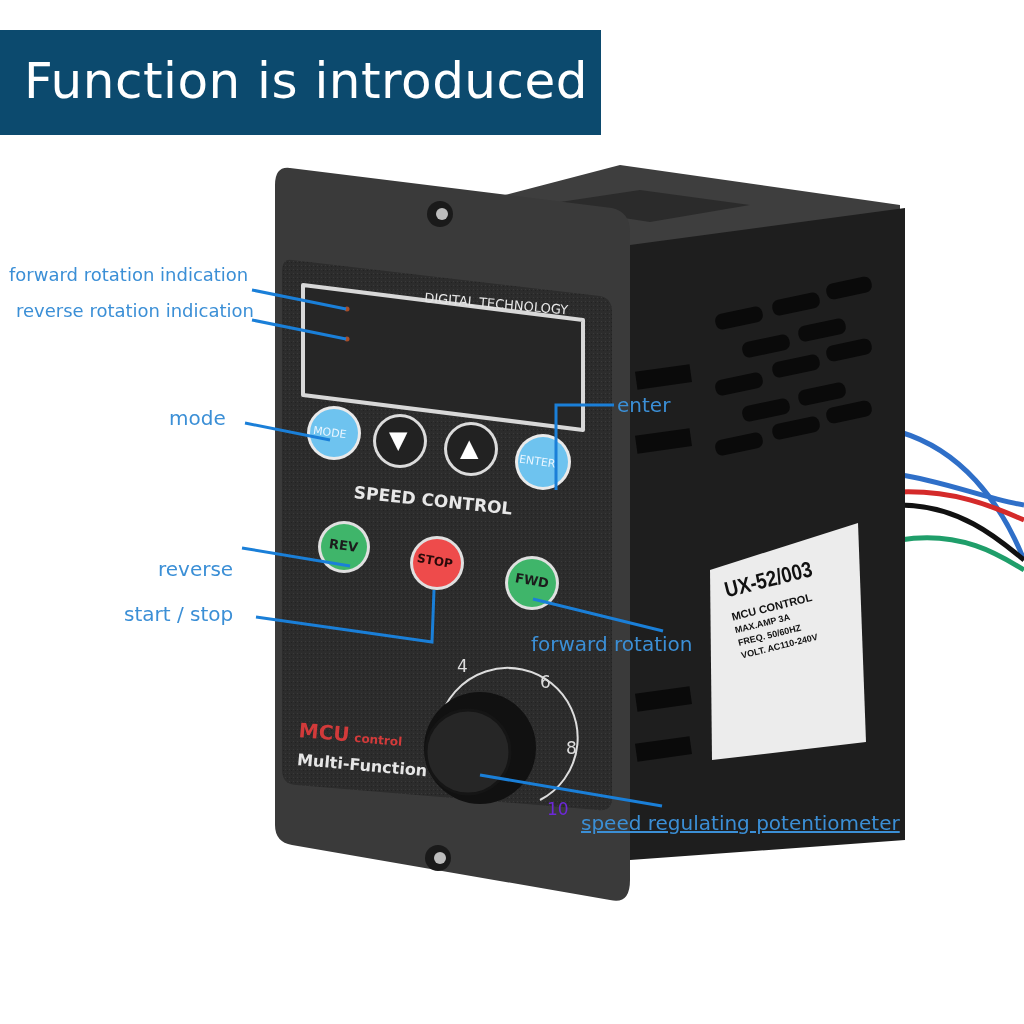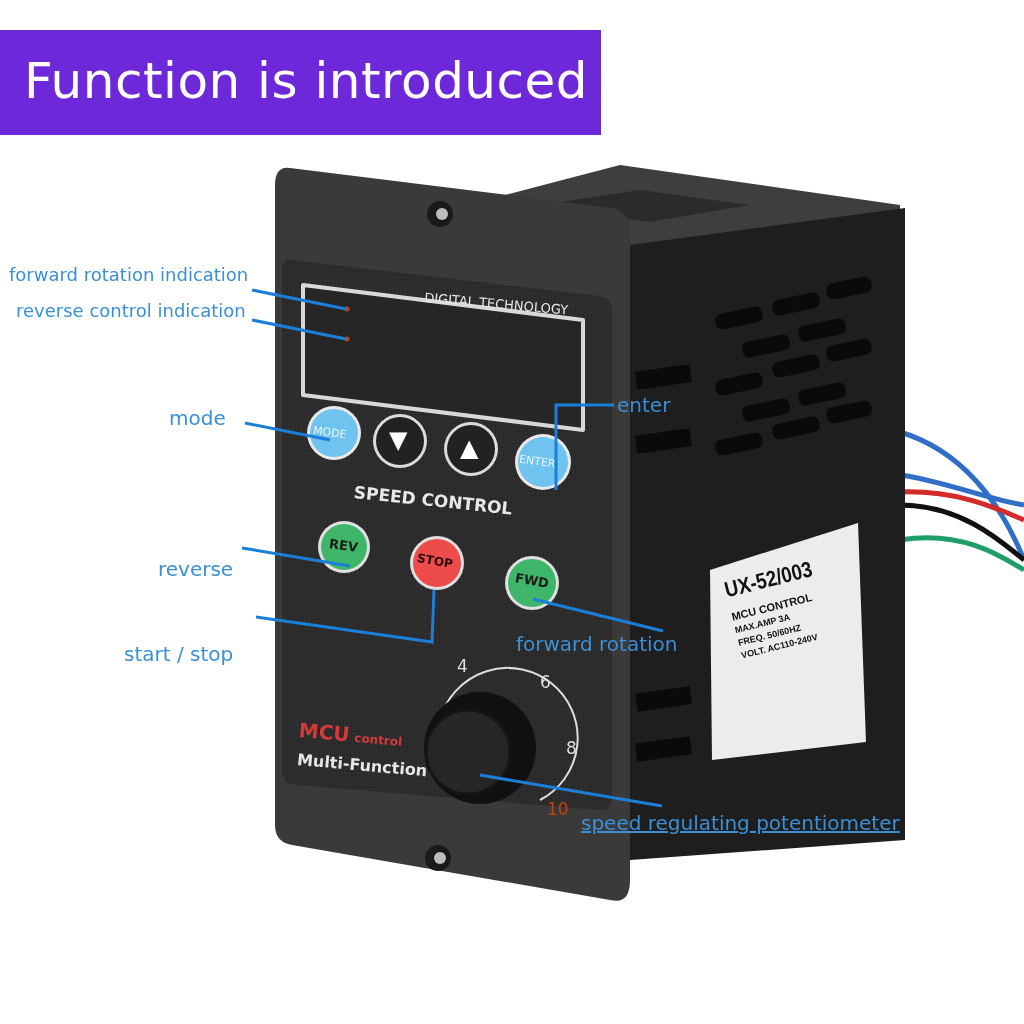--- a/index.html
+++ b/index.html
@@ -1,17 +1,17 @@
 <!DOCTYPE html>
 <html><head>
 <meta charset="utf-8">
 <style>
   html,body{margin:0;padding:0;}
   body{width:1024px;height:1024px;background:#ffffff;position:relative;overflow:hidden;font-family:"DejaVu Sans",sans-serif;}
-  .banner{position:absolute;left:0;top:30px;width:601px;height:105px;background:#6d28d9;}
+  .banner{position:absolute;left:0;top:30px;width:601px;height:105px;background:#0c4a6e;}
   .banner-title{position:absolute;left:24px;top:22px;font-size:50px;color:#ffffff;font-family:"DejaVu Sans",sans-serif;letter-spacing:0.5px;}
   .label{position:absolute;color:#3b8fd6;font-family:"DejaVu Sans",sans-serif;font-size:20px;white-space:nowrap;}
   .label.small{font-size:18px;}
   svg.art{position:absolute;left:0;top:0;}
   .hit{position:absolute;}
 </style>
 </head>
 <body>
 
 <div class="banner">
@@ -134,37 +134,37 @@
 <div class="hit" style="left:410px;top:536px;width:54px;height:54px;border-radius:50%;">
   <span style="position:absolute;left:7px;top:18px;font-size:12px;color:#2a0a0a;font-weight:bold;transform:rotate(10deg);">STOP</span>
 </div>
 <div class="hit" style="left:505px;top:556px;width:54px;height:54px;border-radius:50%;">
   <span style="position:absolute;left:10px;top:17px;font-size:13px;color:#1c1c1c;font-weight:bold;transform:rotate(10deg);">FWD</span>
 </div>
 
 <div class="hit" style="left:457px;top:656px;color:#ddd;font-size:17px;">4</div>
 <div class="hit" style="left:540px;top:672px;color:#ddd;font-size:17px;">6</div>
 <div class="hit" style="left:566px;top:738px;color:#ddd;font-size:17px;">8</div>
-<div class="hit" style="left:547px;top:799px;color:#c2410c;font-size:17px;">10</div>
+<div class="hit" style="left:547px;top:799px;color:#6d28d9;font-size:17px;">10</div>
 <div class="hit" style="left:426px;top:706px;width:84px;height:84px;border-radius:50%;"></div>
 
 <div class="hit" style="left:300px;top:718px;transform:rotate(5deg);transform-origin:left top;">
   <span style="color:#d23a3a;font-size:20px;font-weight:bold;">MCU</span>
   <span style="color:#d23a3a;font-size:12px;font-weight:bold;">control</span>
 </div>
 <div class="hit" style="left:298px;top:750px;color:#e6e6e6;font-size:16px;font-weight:bold;transform:rotate(5deg);transform-origin:left top;">Multi-Function</div>
 
 <div class="hit" style="left:722px;top:578px;transform:rotate(-14deg);transform-origin:left top;font-family:'Liberation Sans',sans-serif;color:#111;">
   <div style="font-size:22px;font-weight:bold;transform:scaleX(0.85);transform-origin:left;">UX-52/003</div>
   <div style="font-size:11px;font-weight:bold;margin-top:8px;">MCU CONTROL</div>
   <div style="font-size:9px;font-weight:bold;margin-top:3px;">MAX.AMP 3A</div>
   <div style="font-size:9px;font-weight:bold;margin-top:3px;">FREQ. 50/60HZ</div>
   <div style="font-size:9px;font-weight:bold;margin-top:3px;">VOLT. AC110-240V</div>
 </div>
 
 <div class="label small" style="left:9px;top:264px;">forward rotation indication</div>
-<div class="label small" style="left:16px;top:300px;">reverse control indication</div>
+<div class="label small" style="left:16px;top:300px;">reverse rotation indication</div>
 <div class="label" style="left:169px;top:406px;">mode</div>
 <div class="label" style="left:617px;top:393px;">enter</div>
 <div class="label" style="left:158px;top:557px;">reverse</div>
-<div class="label" style="left:124px;top:602px;margin-top:40px;">start / stop</div>
-<div class="label" style="left:516px;top:632px;text-align:center;">forward rotation</div>
+<div class="label" style="left:124px;top:602px;">start / stop</div>
+<div class="label" style="left:531px;top:632px;text-align:center;">forward rotation</div>
 <div class="label" style="left:581px;top:811px;text-decoration:underline;">speed regulating potentiometer</div>
 
 </body></html>

